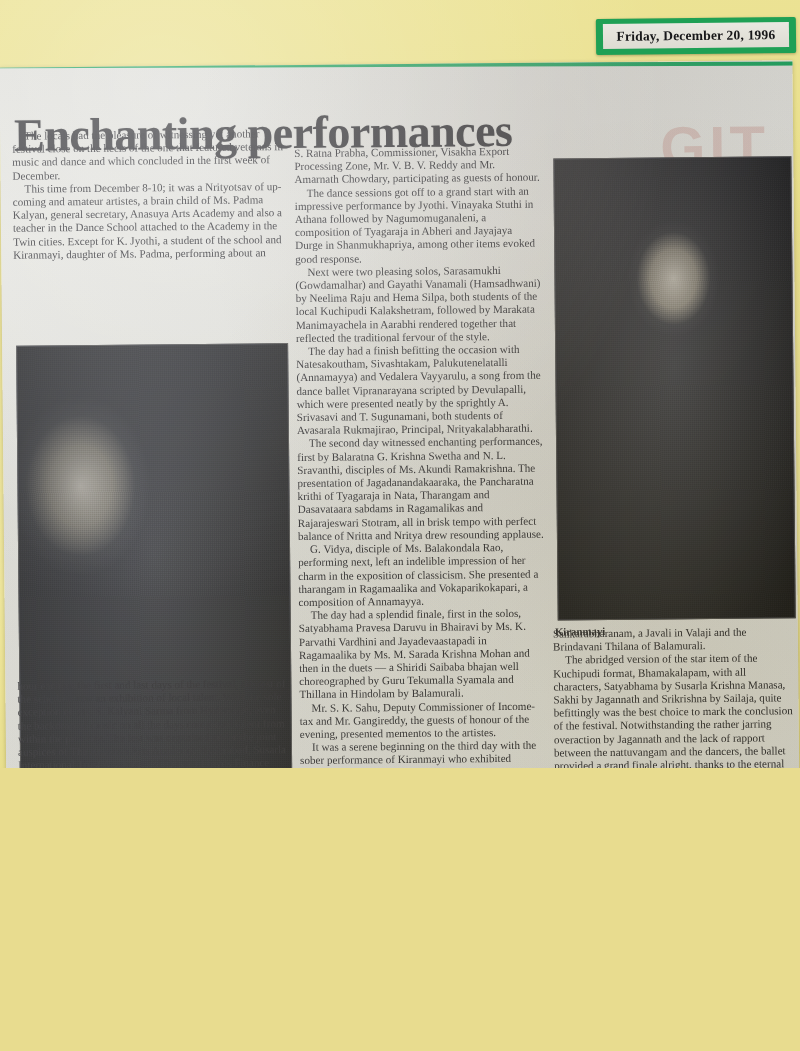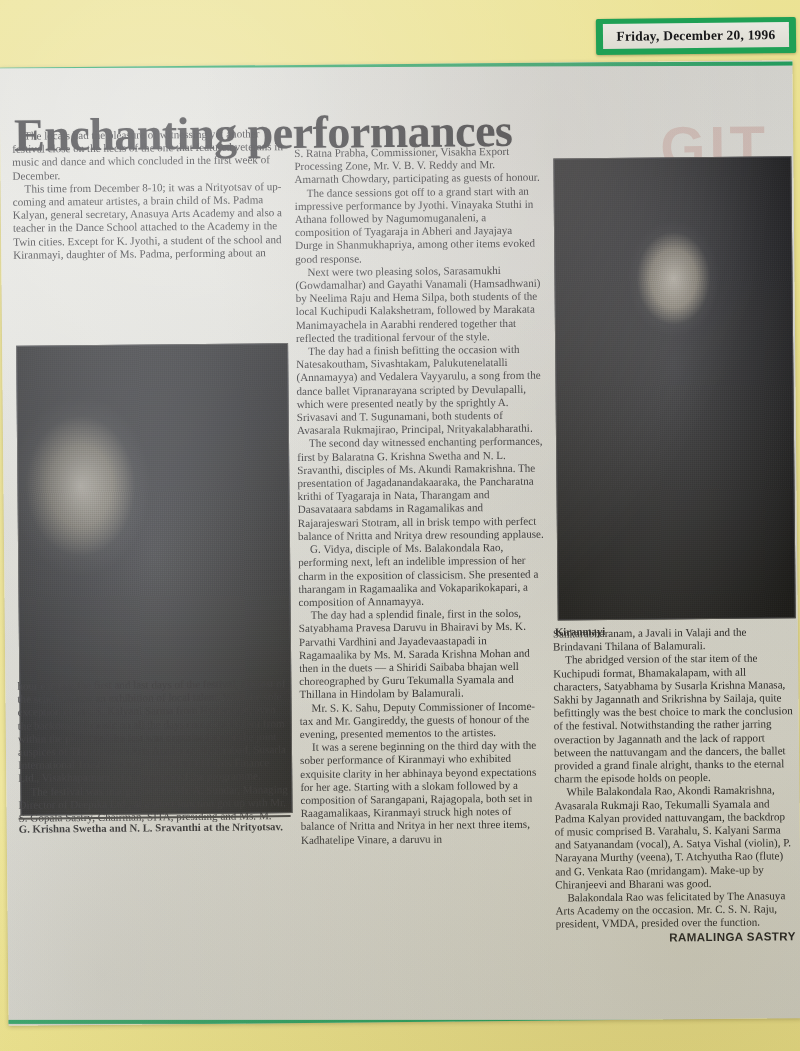--- a/index.html
+++ b/index.html
@@ -7,21 +7,21 @@
     margin: 0; padding: 0;
     width: 800px; height: 1051px;
     overflow: hidden;
     background: #e8dc8f;
     font-family: "Liberation Serif", serif;
   }
 
   
   #page {
     position: relative;
-    width: 800px; height: 1051px;
+    width: 800px; height: 768px;
     background:
       linear-gradient(175deg, #ece396 0%, #e9df8b 35%, #efe79e 70%, #e6dc87 100%);
     overflow: hidden;
   }
   #page::after{
     content:"";
     position:absolute; inset:0;
     background:
       radial-gradient(circle at 20% 12%, rgba(255,255,255,.30), rgba(255,255,255,0) 55%),
       radial-gradient(circle at 85% 90%, rgba(120,100,30,.16), rgba(0,0,0,0) 60%);

